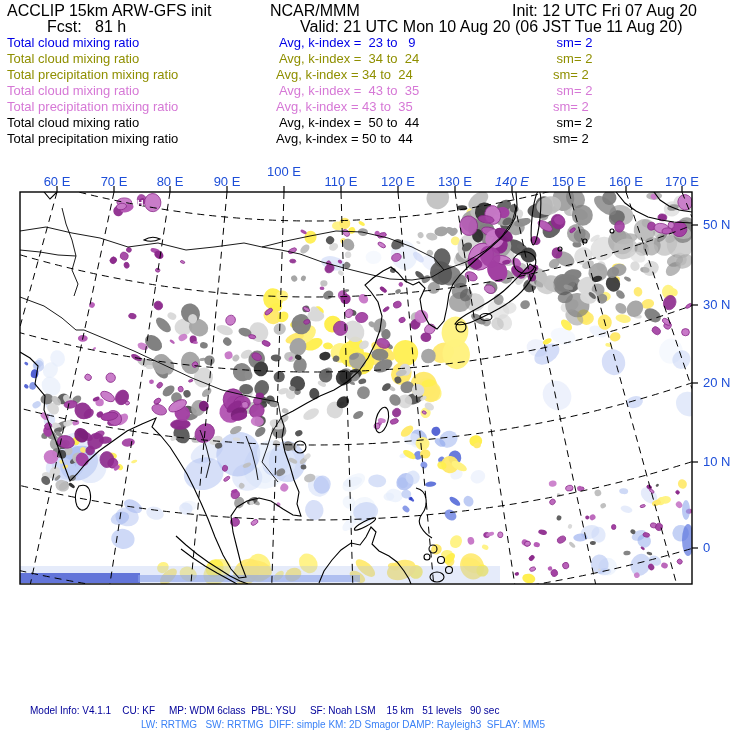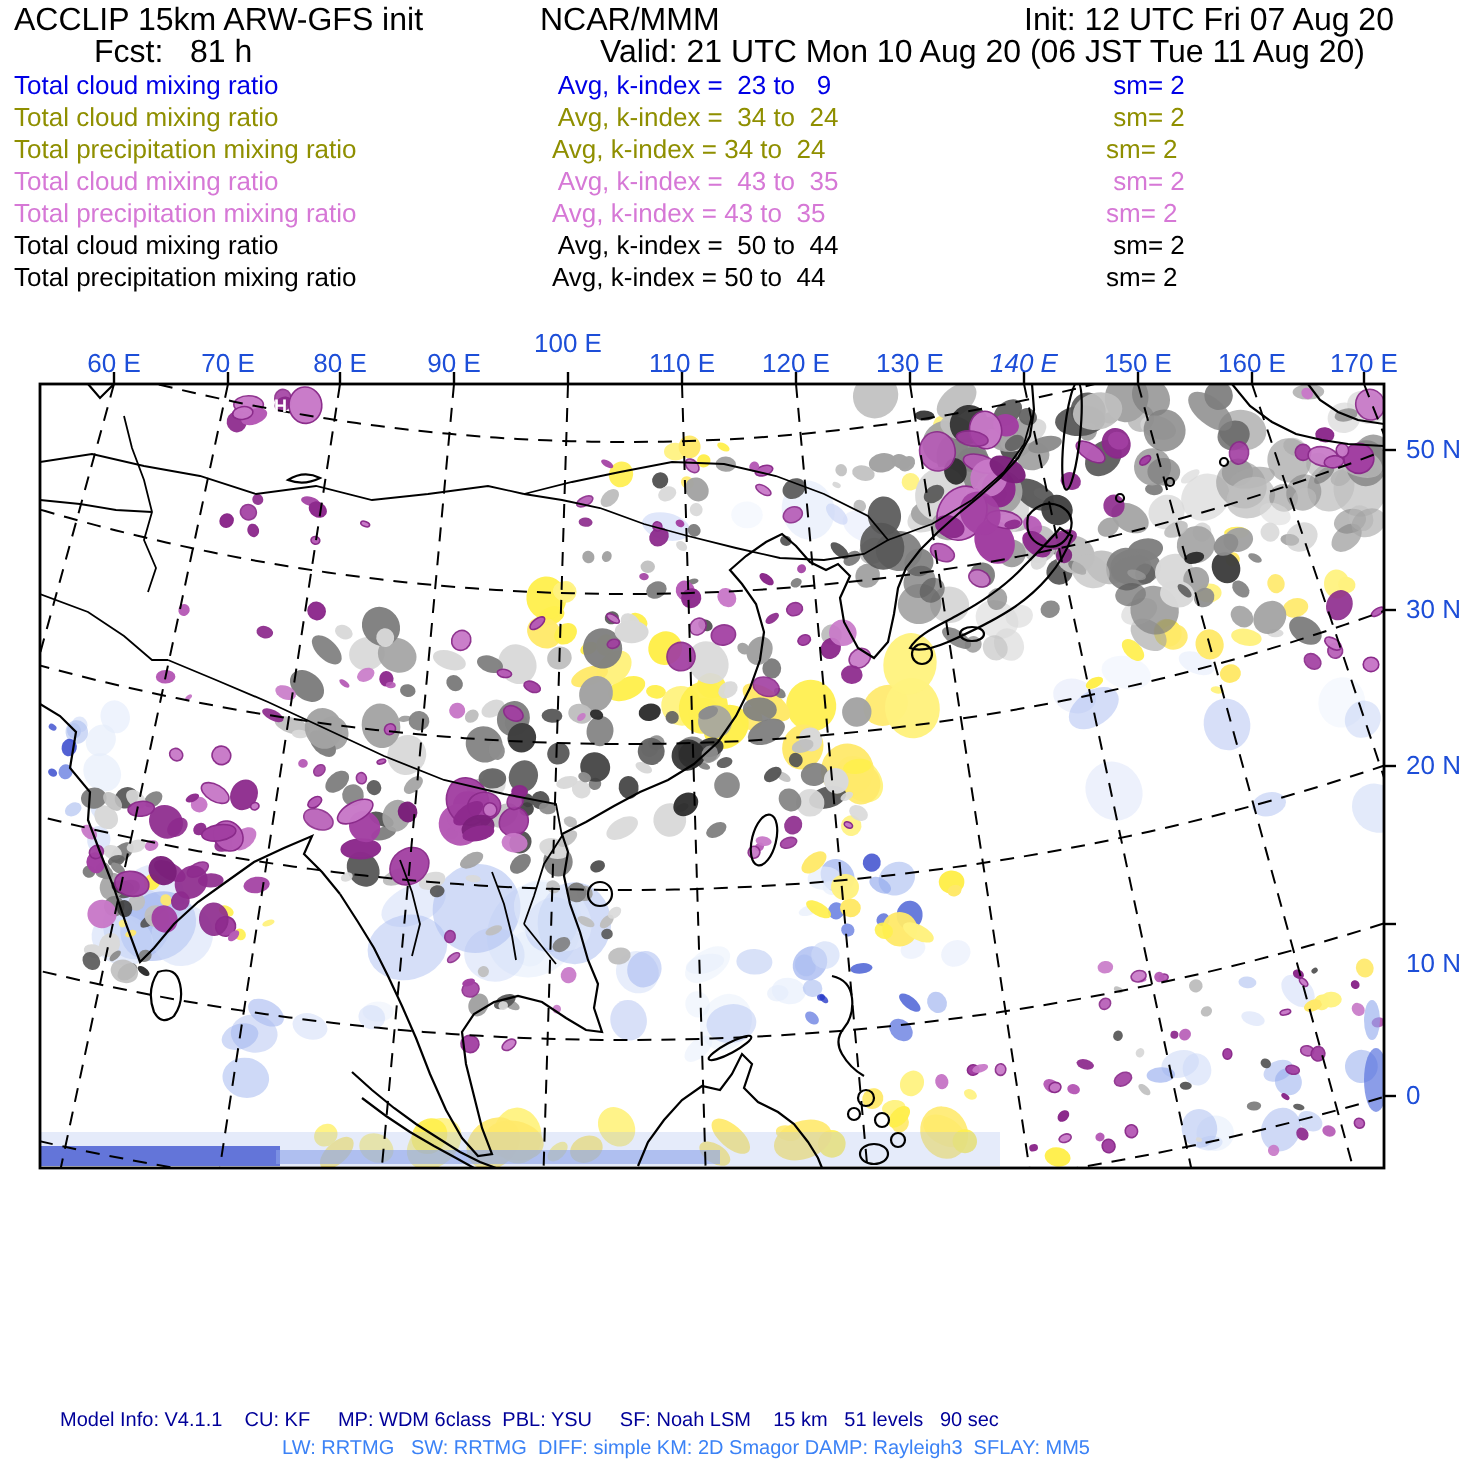--- a/index.html
+++ b/index.html
@@ -930,20 +930,20 @@
     <span class="tick-label" style="left: 341px; top: 174px; transform: translateX(-50%);">110 E</span>
     <span class="tick-label" style="left: 398px; top: 174px; transform: translateX(-50%);">120 E</span>
     <span class="tick-label" style="left: 455px; top: 174px; transform: translateX(-50%);">130 E</span>
     <span class="tick-label" style="left: 512px; top: 174px; transform: translateX(-50%); font-style: italic;">140 E</span>
     <span class="tick-label" style="left: 569px; top: 174px; transform: translateX(-50%);">150 E</span>
     <span class="tick-label" style="left: 626px; top: 174px; transform: translateX(-50%);">160 E</span>
     <span class="tick-label" style="left: 682px; top: 174px; transform: translateX(-50%);">170 E</span>
     <span class="tick-label" style="left: 703px; top: 217px;">50 N</span>
     <span class="tick-label" style="left: 703px; top: 297px;">30 N</span>
     <span class="tick-label" style="left: 703px; top: 375px;">20 N</span>
-    <span class="tick-label" style="left: 703px; top: 454px; margin-top: 20px;">10 N</span>
+    <span class="tick-label" style="left: 703px; top: 454px;">10 N</span>
     <span class="tick-label" style="left: 703px; top: 540px;">0</span>
   </div>
 
 <div>
   <span class="footer-text" id="footer-line1" style="left: 30px; top: 704px; color: rgb(0, 0, 153);">Model Info: V4.1.1    CU: KF     MP: WDM 6class  PBL: YSU     SF: Noah LSM    15 km   51 levels   90 sec</span>
   <span class="footer-text" id="footer-line2" style="left: 141px; top: 718px; color: #3b82f6;">LW: RRTMG   SW: RRTMG  DIFF: simple KM: 2D Smagor DAMP: Rayleigh3  SFLAY: MM5</span>
 </div>
 
 </body></html>

